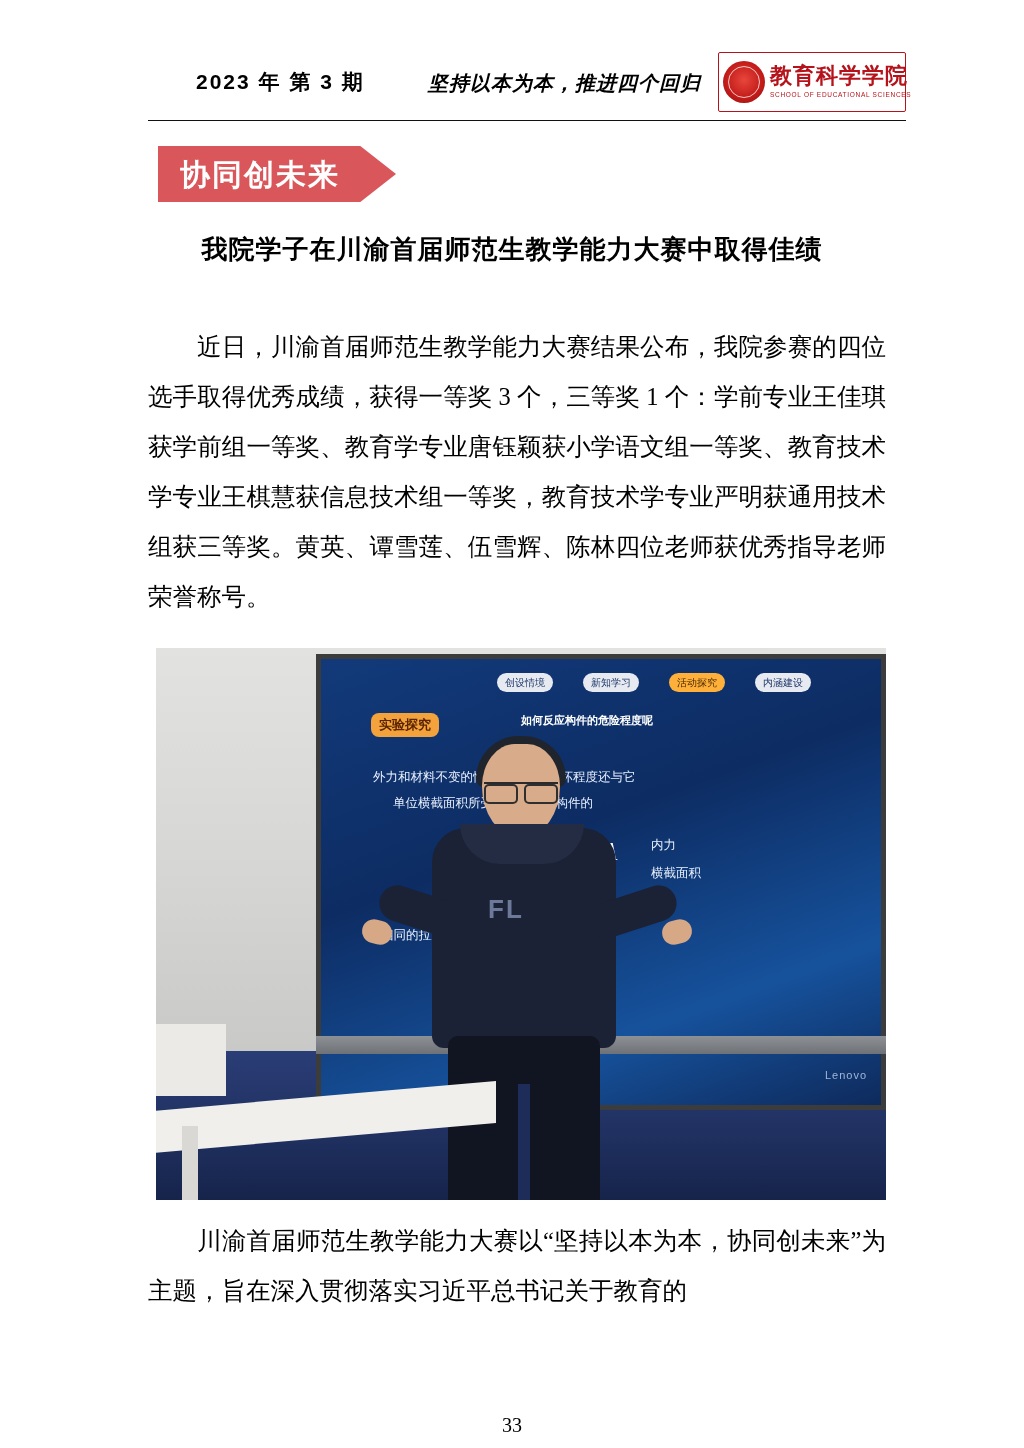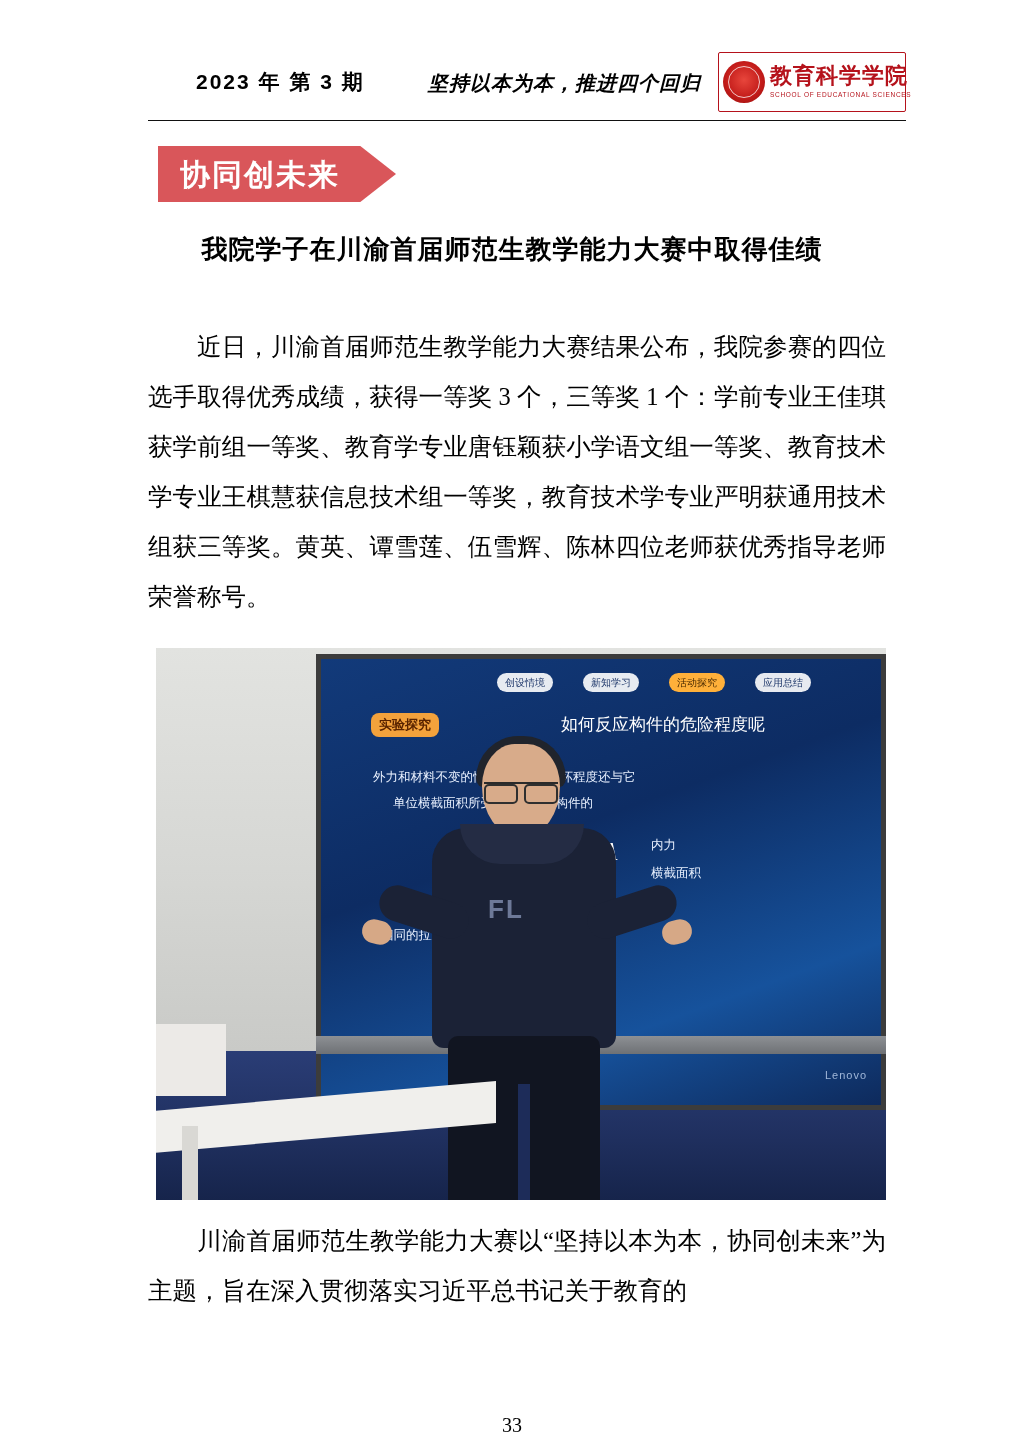--- a/index.html
+++ b/index.html
@@ -232,24 +232,23 @@
     font-weight: 700;
     height: 24px;
     line-height: 24px;
     border-radius: 8px;
     font-size: 13px;
   }
   .ph-headline {
     position: absolute;
     color: #fff;
     font-family: "Liberation Sans", sans-serif;
-    font-weight: 400;
-    font-size: 17px;
-    white-space: nowrap;
-    margin-left: 40px;
+    font-weight: 700;
+    font-size: 11px;
+    white-space: nowrap;
   }
   .ph-line {
     position: absolute;
     color: #e9f1ff;
     font-family: "Liberation Sans", sans-serif;
     font-size: 12.5px;
     white-space: nowrap;
   }
   .ph-formula {
     position: absolute;
@@ -383,21 +382,21 @@
   <div class="photo">
     <div class="ph-wall"></div>
     <div class="ph-floor"></div>
 
     <div class="ph-screen">
       <div class="ph-screen-inner"></div>
 
       <div class="ph-chip" style="left:176px; top:14px;">创设情境</div>
       <div class="ph-chip" style="left:262px; top:14px;">新知学习</div>
       <div class="ph-chip active" style="left:348px; top:14px;">活动探究</div>
-      <div class="ph-chip" style="left:434px; top:14px;">应用总结</div>
+      <div class="ph-chip" style="left:434px; top:14px;">内涵建设</div>
 
       <div class="ph-chip red" style="left:50px; top:54px;">实验探究</div>
       <div class="ph-headline" style="left:200px; top:54px;">如何反应构件的危险程度呢</div>
 
       <div class="ph-line" style="left:52px; top:110px;">外力和材料不变的情况下，构件破坏程度还与它</div>
       <div class="ph-line" style="left:72px; top:136px;">单位横截面积所受的内力称为构件的</div>
 
       <div class="ph-formula" style="left:200px; top:178px;">σ = N / A</div>
       <div class="ph-line" style="left:330px; top:178px;">内力</div>
       <div class="ph-line" style="left:330px; top:206px;">横截面积</div>

